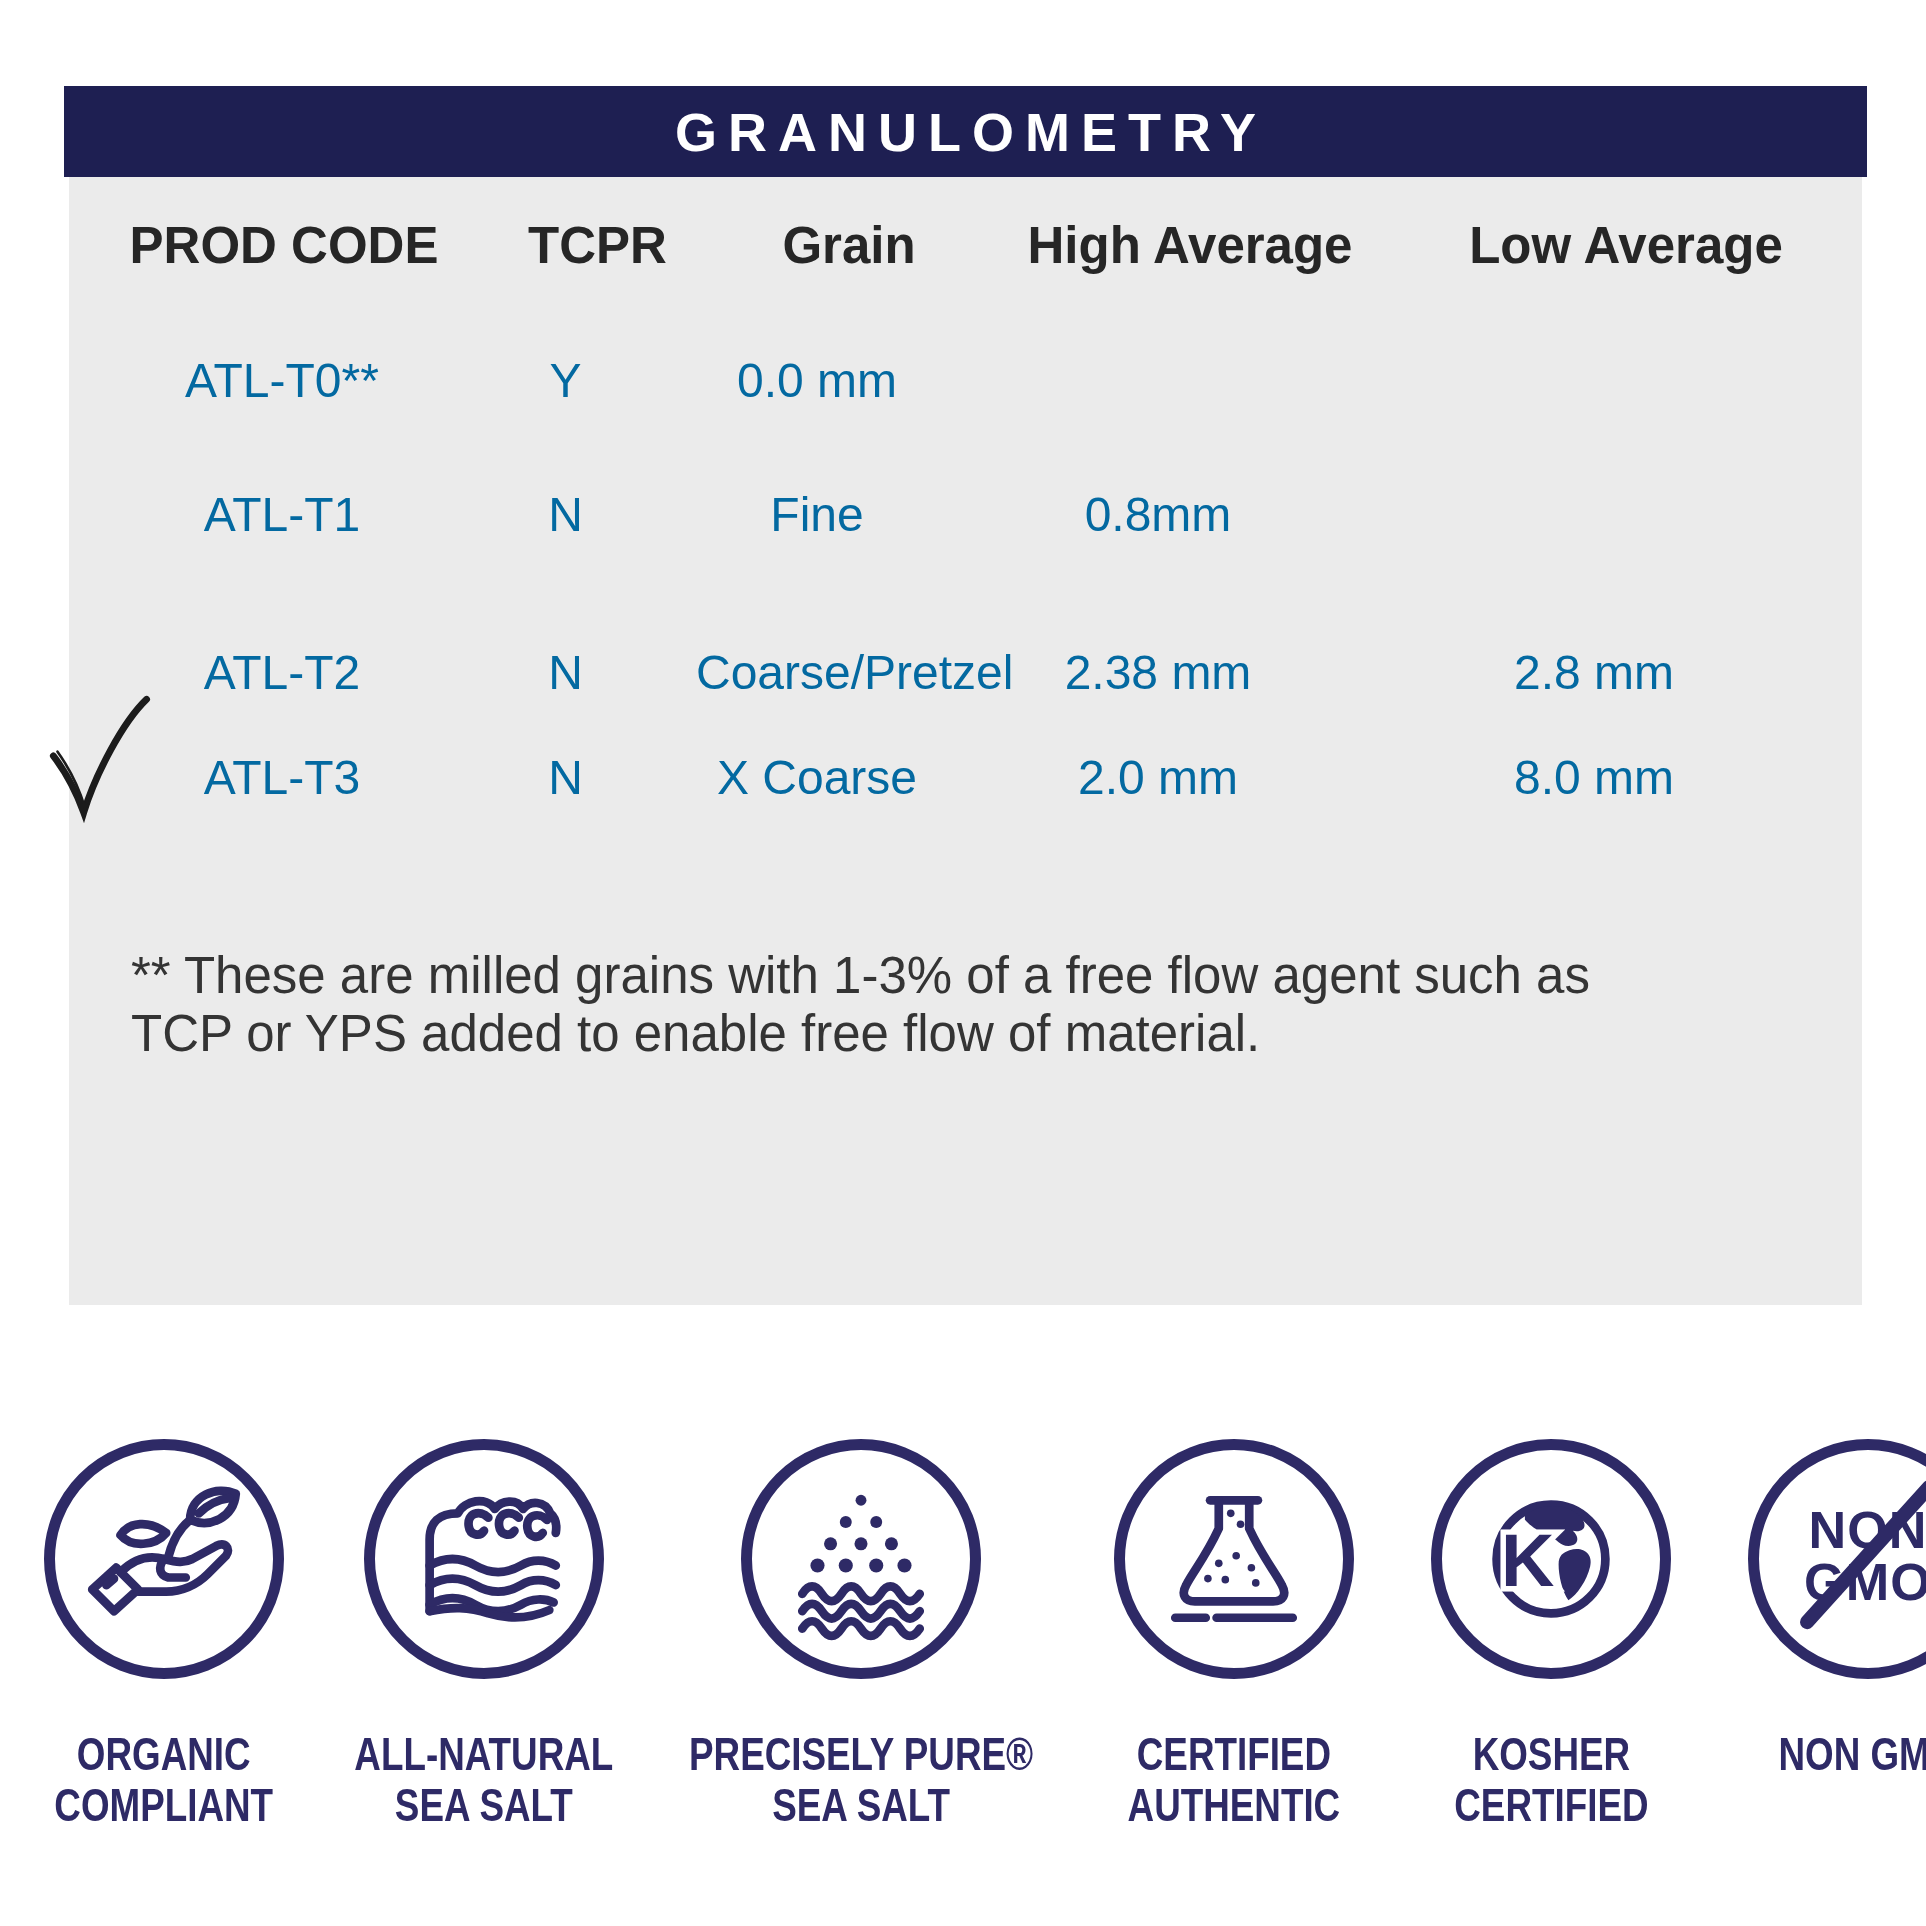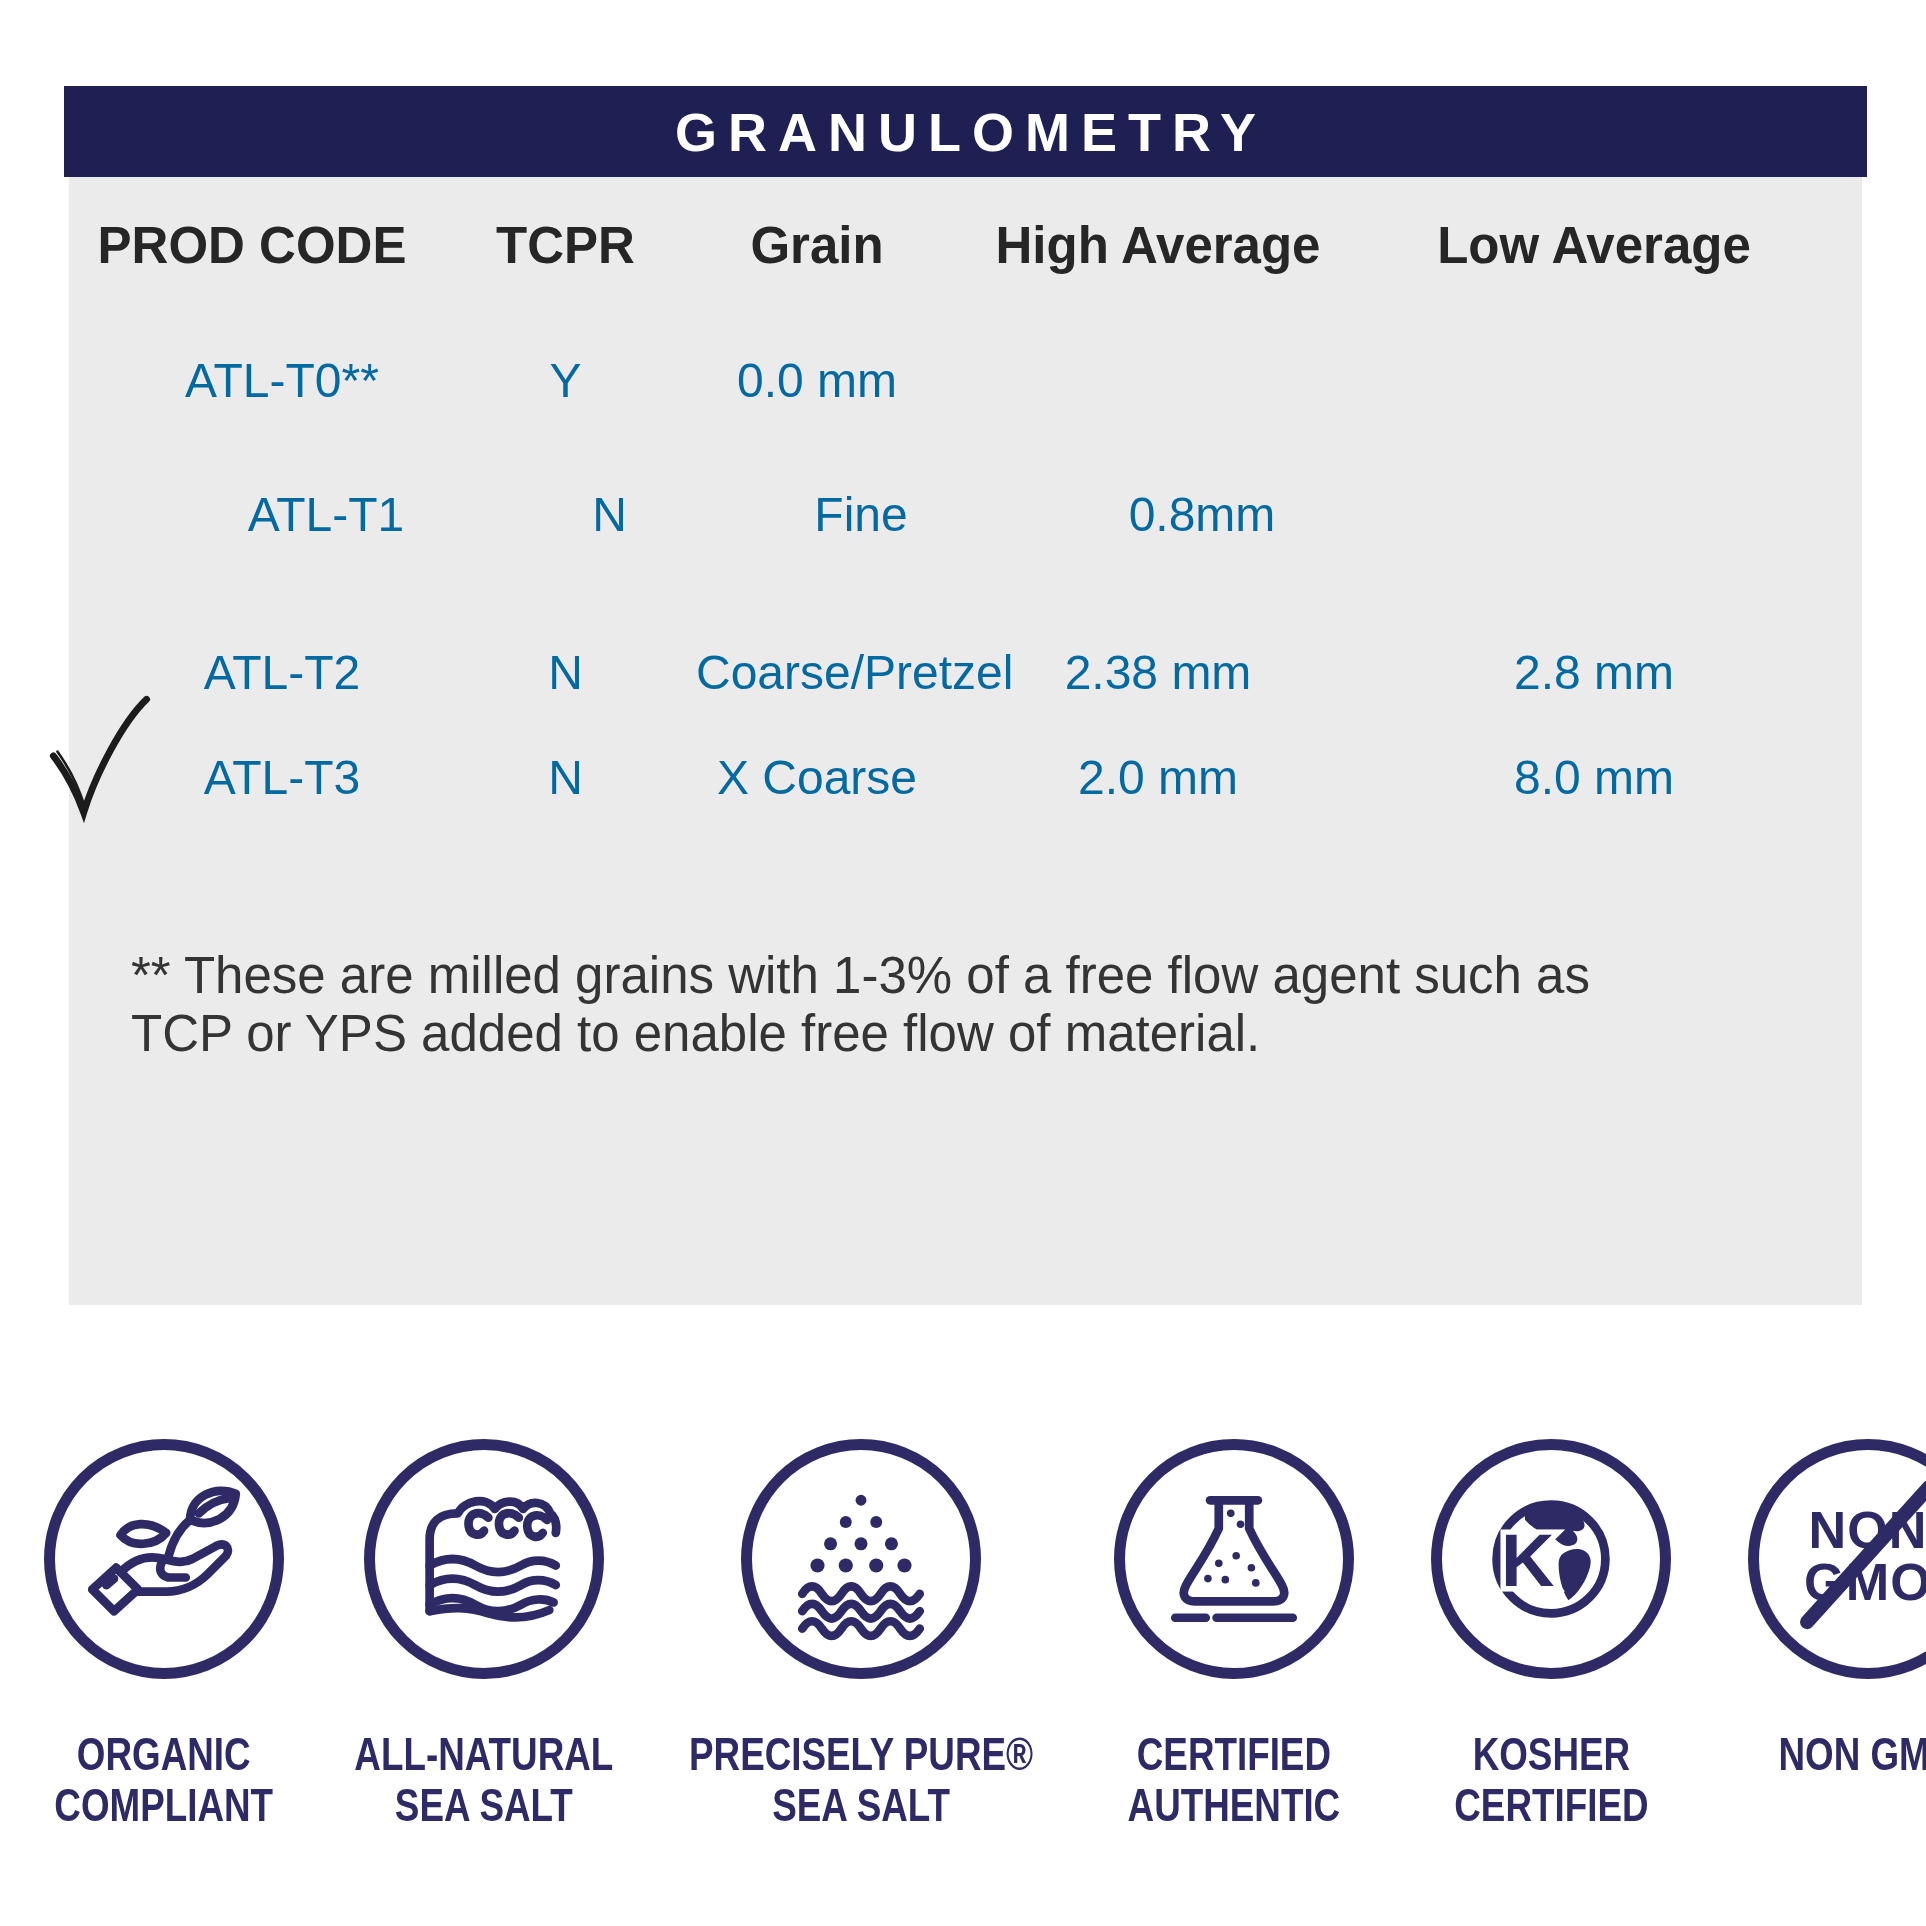--- a/index.html
+++ b/index.html
@@ -40,37 +40,37 @@
 <body>
 
 <div class="page">
 
   <div class="navy-band">
     <span>GRANULOMETRY</span>
   </div>
 
   <div class="gray-panel">
 
-    <div class="trow thead" style="top:37px;">
+    <div class="trow thead" style="top:37px;margin-left:32px;">
       <div class="cell">PROD CODE</div>
       <div class="cell">TCPR</div>
       <div class="cell">Grain</div>
       <div class="cell">High Average</div>
       <div class="cell">Low Average</div>
       <div class="cell"></div>
     </div>
 
     <div class="trow tbody" style="top:172px;">
       <div class="cell c1"><span>ATL-T0**</span></div>
       <div class="cell">Y</div>
       <div class="cell">0.0 mm</div>
       <div class="cell"></div>
     </div>
 
-    <div class="trow tbody" style="top:306px;margin-left:44px;">
+    <div class="trow tbody" style="top:306px;">
       <div class="cell c1"><span>ATL-T1</span></div>
       <div class="cell">N</div>
       <div class="cell">Fine</div>
       <div class="cell">0.8mm</div>
       <div class="cell"></div>
     </div>
 
     <div class="trow tbody" style="top:464px;">
       <div class="cell c1"><span>ATL-T2</span></div>
       <div class="cell">N</div>

